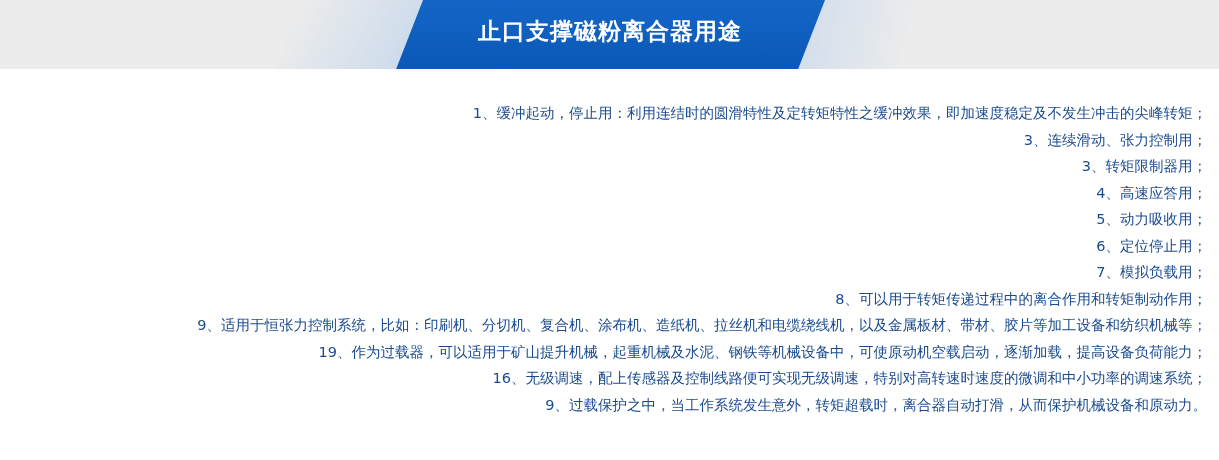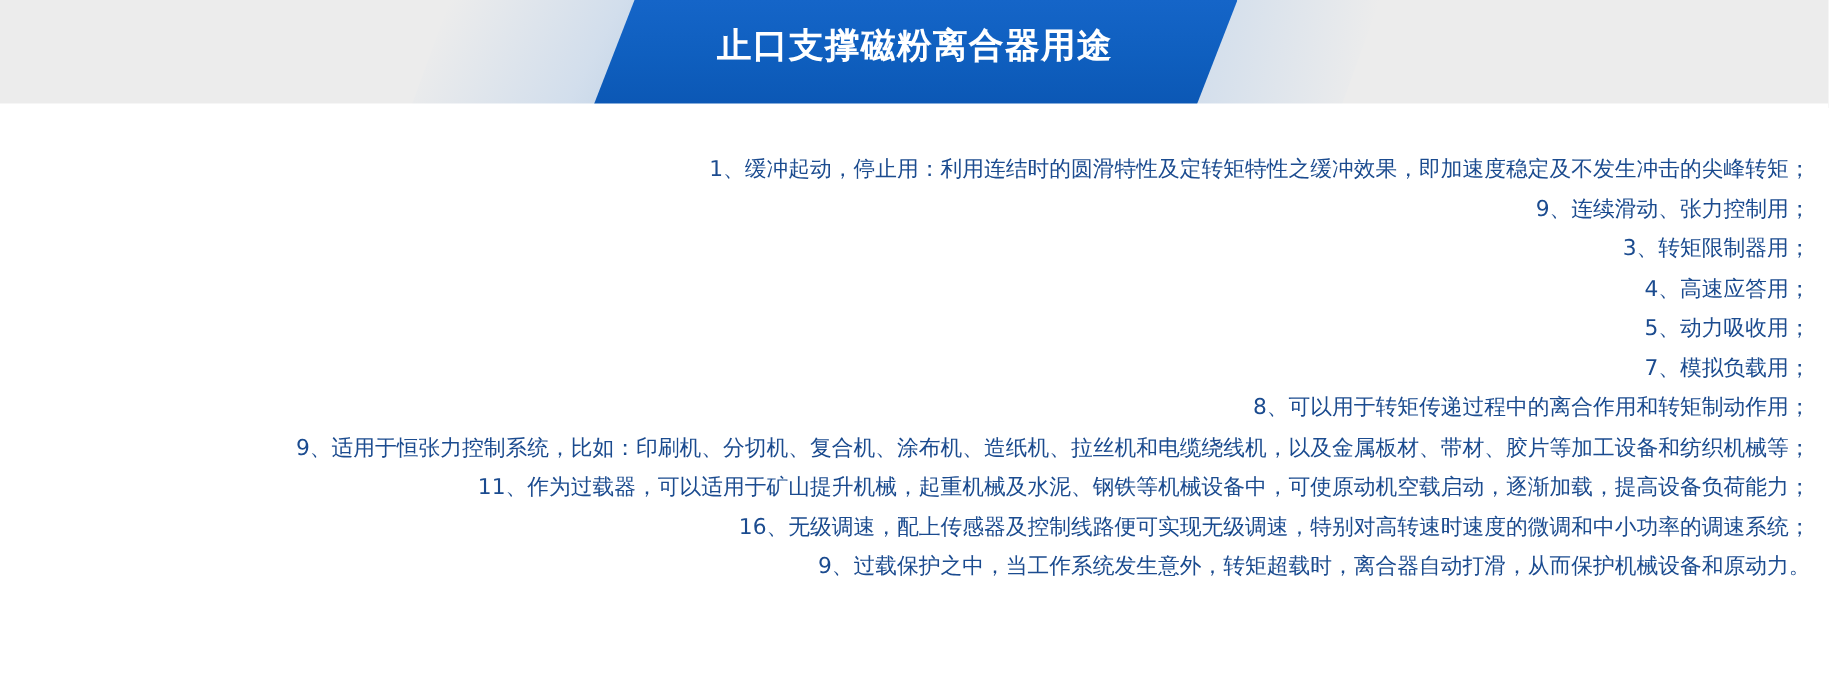--- a/index.html
+++ b/index.html
@@ -95,23 +95,24 @@
 <div class="banner">
   <div class="banner-wing-left"></div>
   <div class="banner-wing-right"></div>
   <div class="banner-ribbon"></div>
   <div class="banner-title">止口支撑磁粉离合器用途</div>
   <div class="banner-underline"></div>
 </div>
 
 <div class="content">
   <div class="line">1、缓冲起动，停止用：利用连结时的圆滑特性及定转矩特性之缓冲效果，即加速度稳定及不发生冲击的尖峰转矩；</div>
-  <div class="line">9、连续滑动、张力控制用；</div>
+  <div class="line">3、连续滑动、张力控制用；</div>
   <div class="line">3、转矩限制器用；</div>
   <div class="line">4、高速应答用；</div>
   <div class="line">5、动力吸收用；</div>
+  <div class="line">6、定位停止用；</div>
   <div class="line">7、模拟负载用；</div>
   <div class="line">8、可以用于转矩传递过程中的离合作用和转矩制动作用；</div>
   <div class="line">9、适用于恒张力控制系统，比如：印刷机、分切机、复合机、涂布机、造纸机、拉丝机和电缆绕线机，以及金属板材、带材、胶片等加工设备和纺织机械等；</div>
-  <div class="line">11、作为过载器，可以适用于矿山提升机械，起重机械及水泥、钢铁等机械设备中，可使原动机空载启动，逐渐加载，提高设备负荷能力；</div>
+  <div class="line">19、作为过载器，可以适用于矿山提升机械，起重机械及水泥、钢铁等机械设备中，可使原动机空载启动，逐渐加载，提高设备负荷能力；</div>
   <div class="line">16、无级调速，配上传感器及控制线路便可实现无级调速，特别对高转速时速度的微调和中小功率的调速系统；</div>
   <div class="line">9、过载保护之中，当工作系统发生意外，转矩超载时，离合器自动打滑，从而保护机械设备和原动力。</div>
 </div>
 
 </body></html>

